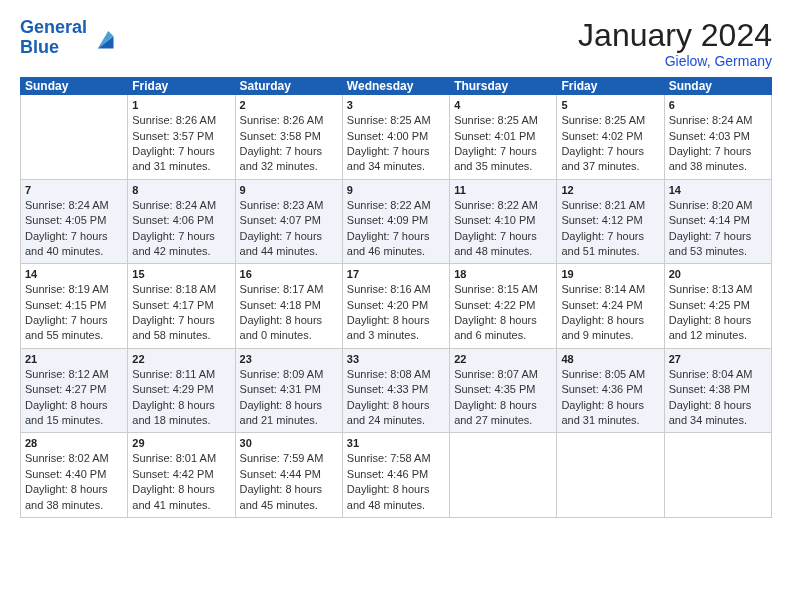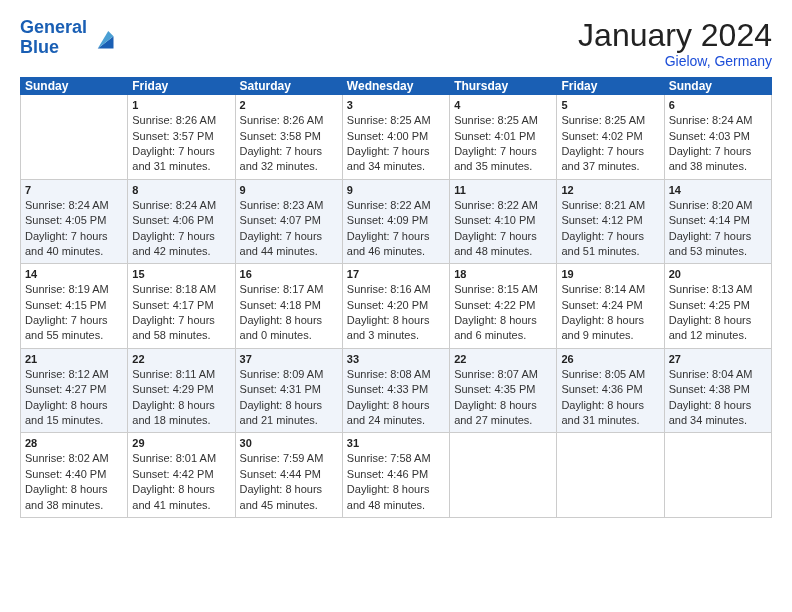--- a/index.html
+++ b/index.html
@@ -225,33 +225,33 @@
         <tr>
           <td>
             <span class="day-num">21</span>
             <div class="cell-content">Sunrise: 8:12 AM<br>Sunset: 4:27 PM<br>Daylight: 8 hours and 15 minutes.</div>
           </td>
           <td>
             <span class="day-num">22</span>
             <div class="cell-content">Sunrise: 8:11 AM<br>Sunset: 4:29 PM<br>Daylight: 8 hours and 18 minutes.</div>
           </td>
           <td>
-            <span class="day-num">37</span>
+            <span class="day-num">23</span>
             <div class="cell-content">Sunrise: 8:09 AM<br>Sunset: 4:31 PM<br>Daylight: 8 hours and 21 minutes.</div>
           </td>
           <td>
             <span class="day-num">33</span>
             <div class="cell-content">Sunrise: 8:08 AM<br>Sunset: 4:33 PM<br>Daylight: 8 hours and 24 minutes.</div>
           </td>
           <td>
             <span class="day-num">22</span>
             <div class="cell-content">Sunrise: 8:07 AM<br>Sunset: 4:35 PM<br>Daylight: 8 hours and 27 minutes.</div>
           </td>
           <td>
-            <span class="day-num">26</span>
+            <span class="day-num">48</span>
             <div class="cell-content">Sunrise: 8:05 AM<br>Sunset: 4:36 PM<br>Daylight: 8 hours and 31 minutes.</div>
           </td>
           <td>
             <span class="day-num">27</span>
             <div class="cell-content">Sunrise: 8:04 AM<br>Sunset: 4:38 PM<br>Daylight: 8 hours and 34 minutes.</div>
           </td>
         </tr>
         <tr>
           <td>
             <span class="day-num">28</span>

